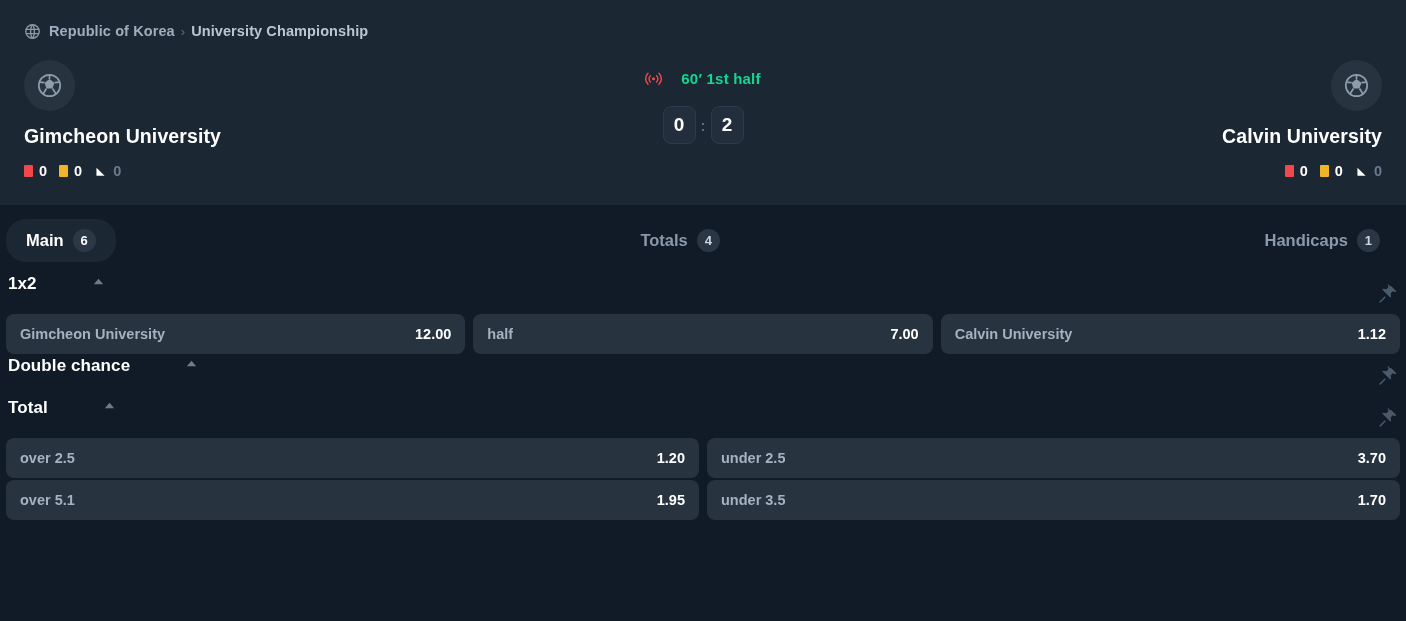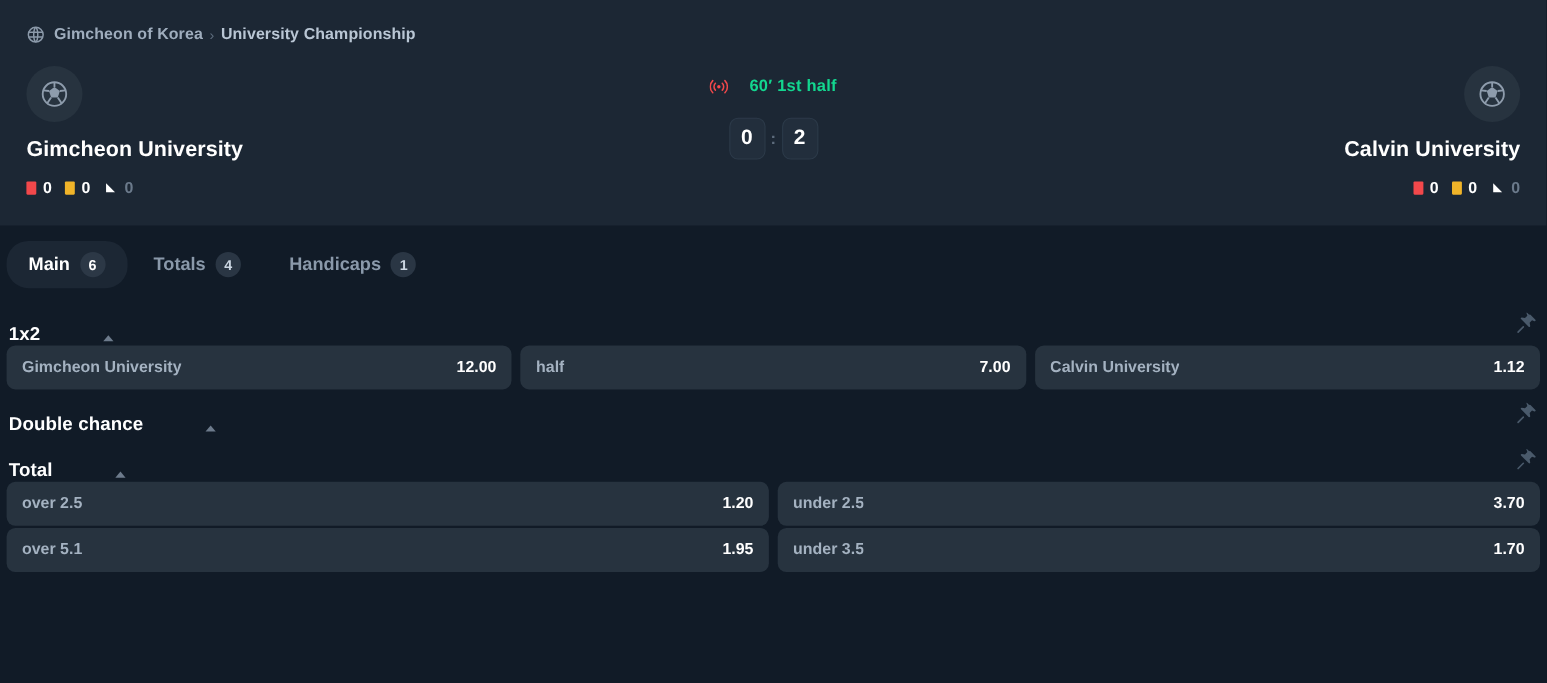--- a/index.html
+++ b/index.html
@@ -169,22 +169,23 @@
   .score-colon {
     font-size: 15px;
     font-weight: bold;
     color: #5d6c7d;
   }
 
   
   .tabs {
     display: flex;
     align-items: center;
-    gap: 4px;
-    padding: 14px 20px 12px 6px;
+    gap: 22px;
+    padding: 14px 6px 12px 6px;
+    justify-content: space-between;
   }
   .tab {
     display: inline-flex;
     align-items: center;
     gap: 9px;
     padding: 10px 20px;
     border-radius: 20px;
     font-size: 16.5px;
     font-weight: bold;
     color: #8a99aa;
@@ -215,21 +216,21 @@
     color: #ffffff;
   }
 
   
   .markets { padding: 0 6px; }
 
   .market { margin-bottom: 2px; }
 
   .market-head {
     display: flex;
-    align-items: flex-end;
+    align-items: flex-start;
     height: 40px;
     position: relative;
     padding: 0 2px;
     gap: 44px;
   }
   .market-title {
     font-size: 17px;
     font-weight: bold;
     color: #ffffff;
     letter-spacing: 0.1px;
@@ -296,21 +297,21 @@
 <div class="match-card">
 
   <div class="breadcrumb">
     <span class="globe-icon">
       <svg viewBox="0 0 24 24" fill="none" stroke="#8b99a9" stroke-width="1.9">
         <circle cx="12" cy="12" r="9.5"></circle>
         <path d="M12 2.5 C8.5 6 8.5 18 12 21.5 M12 2.5 C15.5 6 15.5 18 12 21.5"></path>
         <path d="M2.8 9 H21.2 M2.8 15 H21.2"></path>
       </svg>
     </span>
-    <span class="crumb-country">Gimcheon of Korea</span>
+    <span class="crumb-country">Republic of Korea</span>
     <span class="crumb-sep">›</span>
     <span class="crumb-league">University Championship</span>
   </div>
 
   <div class="teams-row">
 
     <div class="team team-home">
       <div class="avatar">
         <svg viewBox="0 0 24 24" fill="none" stroke="#8e9cac" stroke-width="1.5">
           <circle cx="12" cy="12" r="9.5"></circle>

